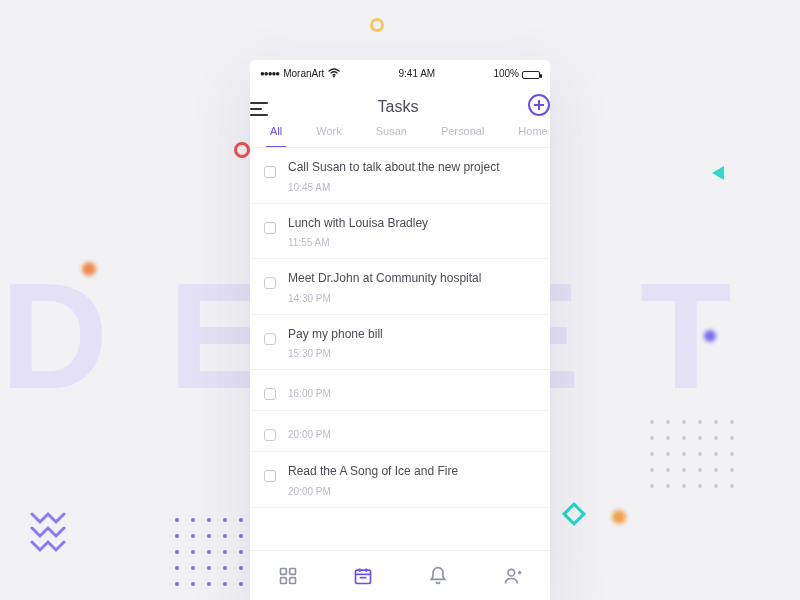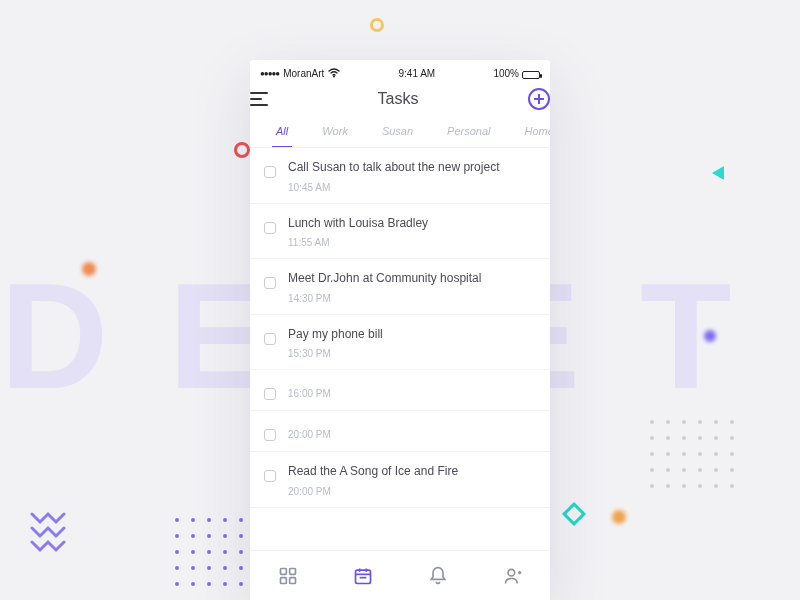--- a/index.html
+++ b/index.html
@@ -28,32 +28,32 @@
   .statusbar { height: 22px; display: flex; align-items: center; justify-content: space-between;
     padding: 4px 10px 0 10px; font-size: 10px; color: #222; }
   .sb-left { display: flex; align-items: center; gap: 4px; }
   .sb-dots { letter-spacing: -1px; font-size: 8px; }
   .sb-right { display: flex; align-items: flex-end; gap: 3px; }
   .battery { width: 18px; height: 8px; border: 1px solid #222; border-radius: 2px; position: relative; }
   .battery::after { content:""; position:absolute; right:-3px; top:2px; width:2px; height:4px; background:#222; border-radius:1px; }
   .battery .fill { background:#222; height:100%; width:100%; }
 
   
-  .header { height: 34px; display:flex; align-items:center; justify-content:space-between; padding: 0 0; }
+  .header { height: 34px; display:flex; align-items:flex-end; justify-content:space-between; padding: 0 0; }
   .menu-btn { width:18px; height:14px; display:flex; flex-direction:column; justify-content:space-between; cursor:pointer; }
   .menu-btn span { display:block; height:2px; background:#333; border-radius:1px; }
   .menu-btn span:nth-child(1){width:18px;} .menu-btn span:nth-child(2){width:12px;} .menu-btn span:nth-child(3){width:18px;}
   .title { font-size: 16px; color:#4b4b55; font-weight:500; }
   .add-btn { width:22px; height:22px; border:2px solid #6b4ef0; border-radius:50%; position:relative; cursor:pointer; }
   .add-btn::before,.add-btn::after{content:"";position:absolute;background:#6b4ef0;}
   .add-btn::before{left:4px; top:8px; width:10px; height:2px;}
   .add-btn::after{left:8px; top:4px; width:2px; height:10px;}
 
   
-  .tabs { height:32px; display:flex; align-items:center; gap:0; padding:0 22px; border-bottom:1px solid #eef0f4; overflow:hidden;font-style:italic; }
+  .tabs { height:32px; display:flex; align-items:center; gap:0; padding:0 16px; border-bottom:1px solid #eef0f4; overflow:hidden; }
   .tab { font-size:11px; color:#b9bcc8; padding:0 4px; margin-right:26px; height:32px; display:flex; align-items:center; cursor:pointer; border-bottom:2px solid transparent; }
   .tab.active { color:#6b4ef0; border-bottom:2px solid #6b4ef0; }
   .tab:last-child { margin-right:8px; }
 
   
   .list { flex:1; overflow:hidden; }
   .task { display:flex; align-items:flex-start; gap:12px; padding:12px 14px 10px 14px; border-bottom:1px solid #f2f3f7; cursor:pointer; }
   .check { width:12px; height:12px; border:1px solid #c9ccd8; border-radius:3px; margin-top:6px; flex:none; }
   .tcontent { flex:1; min-width:0; }
   .ttitle { font-size:12px; color:#4b4b55; line-height:1.3; }

